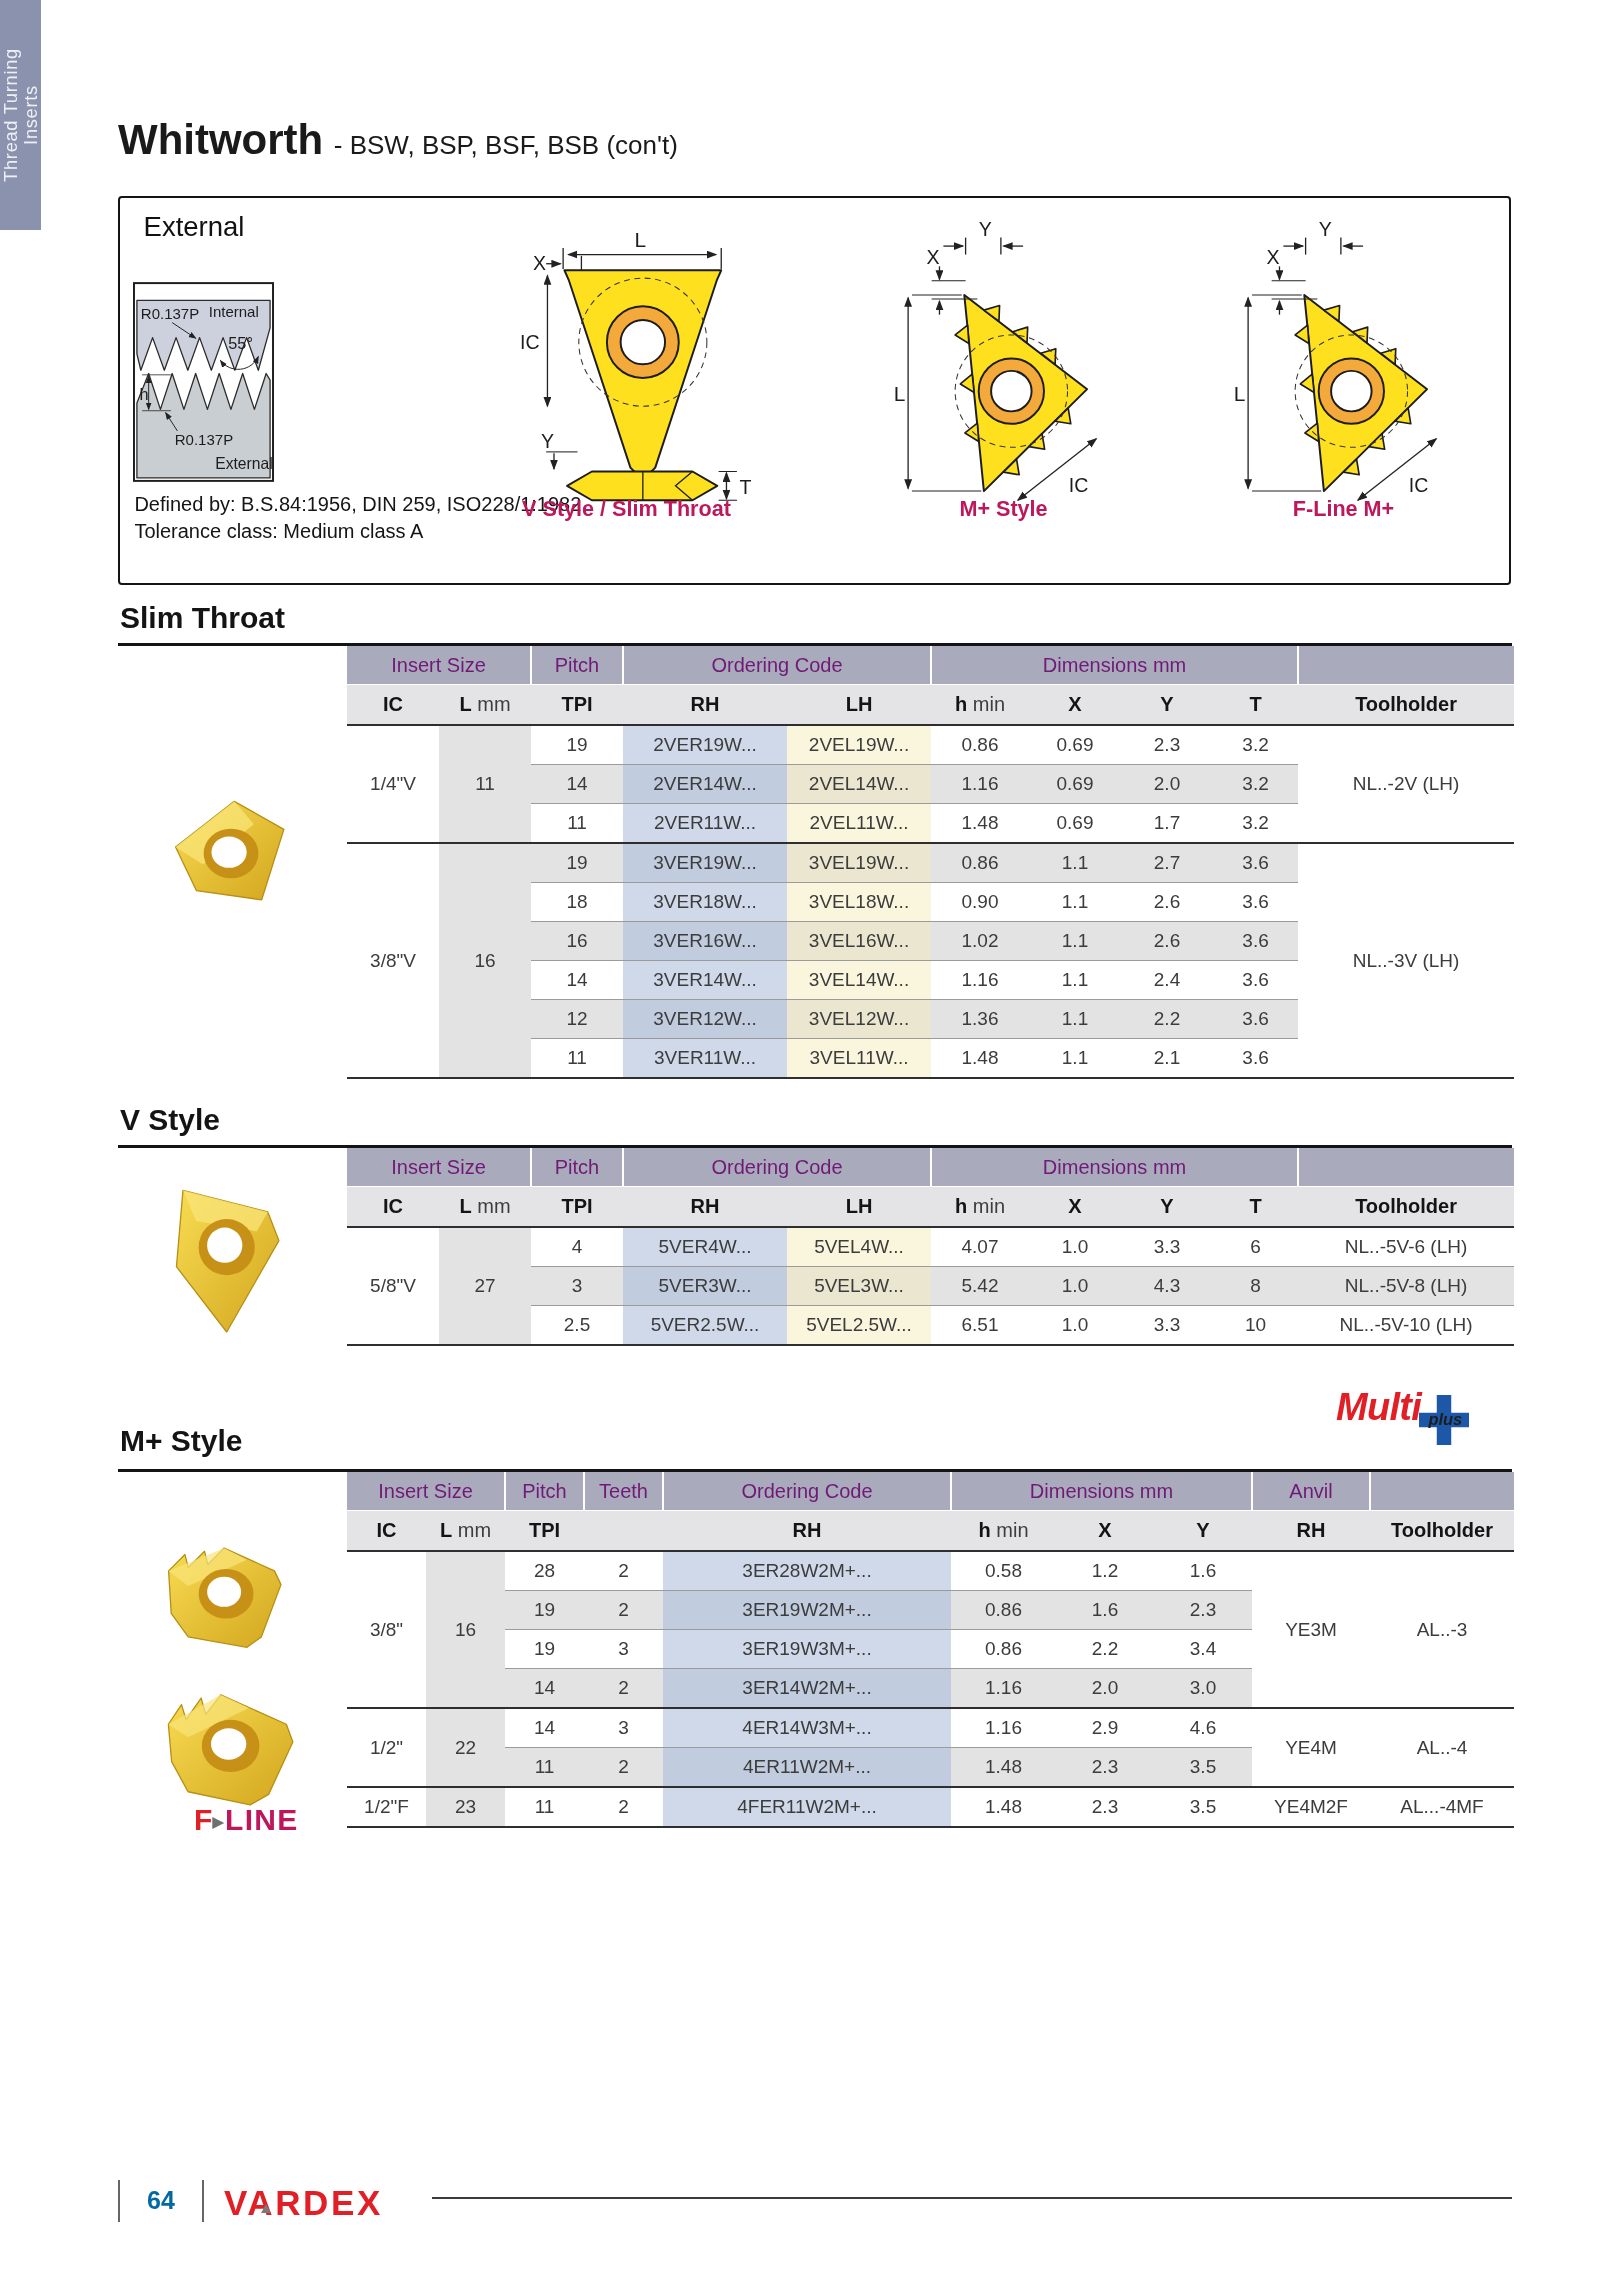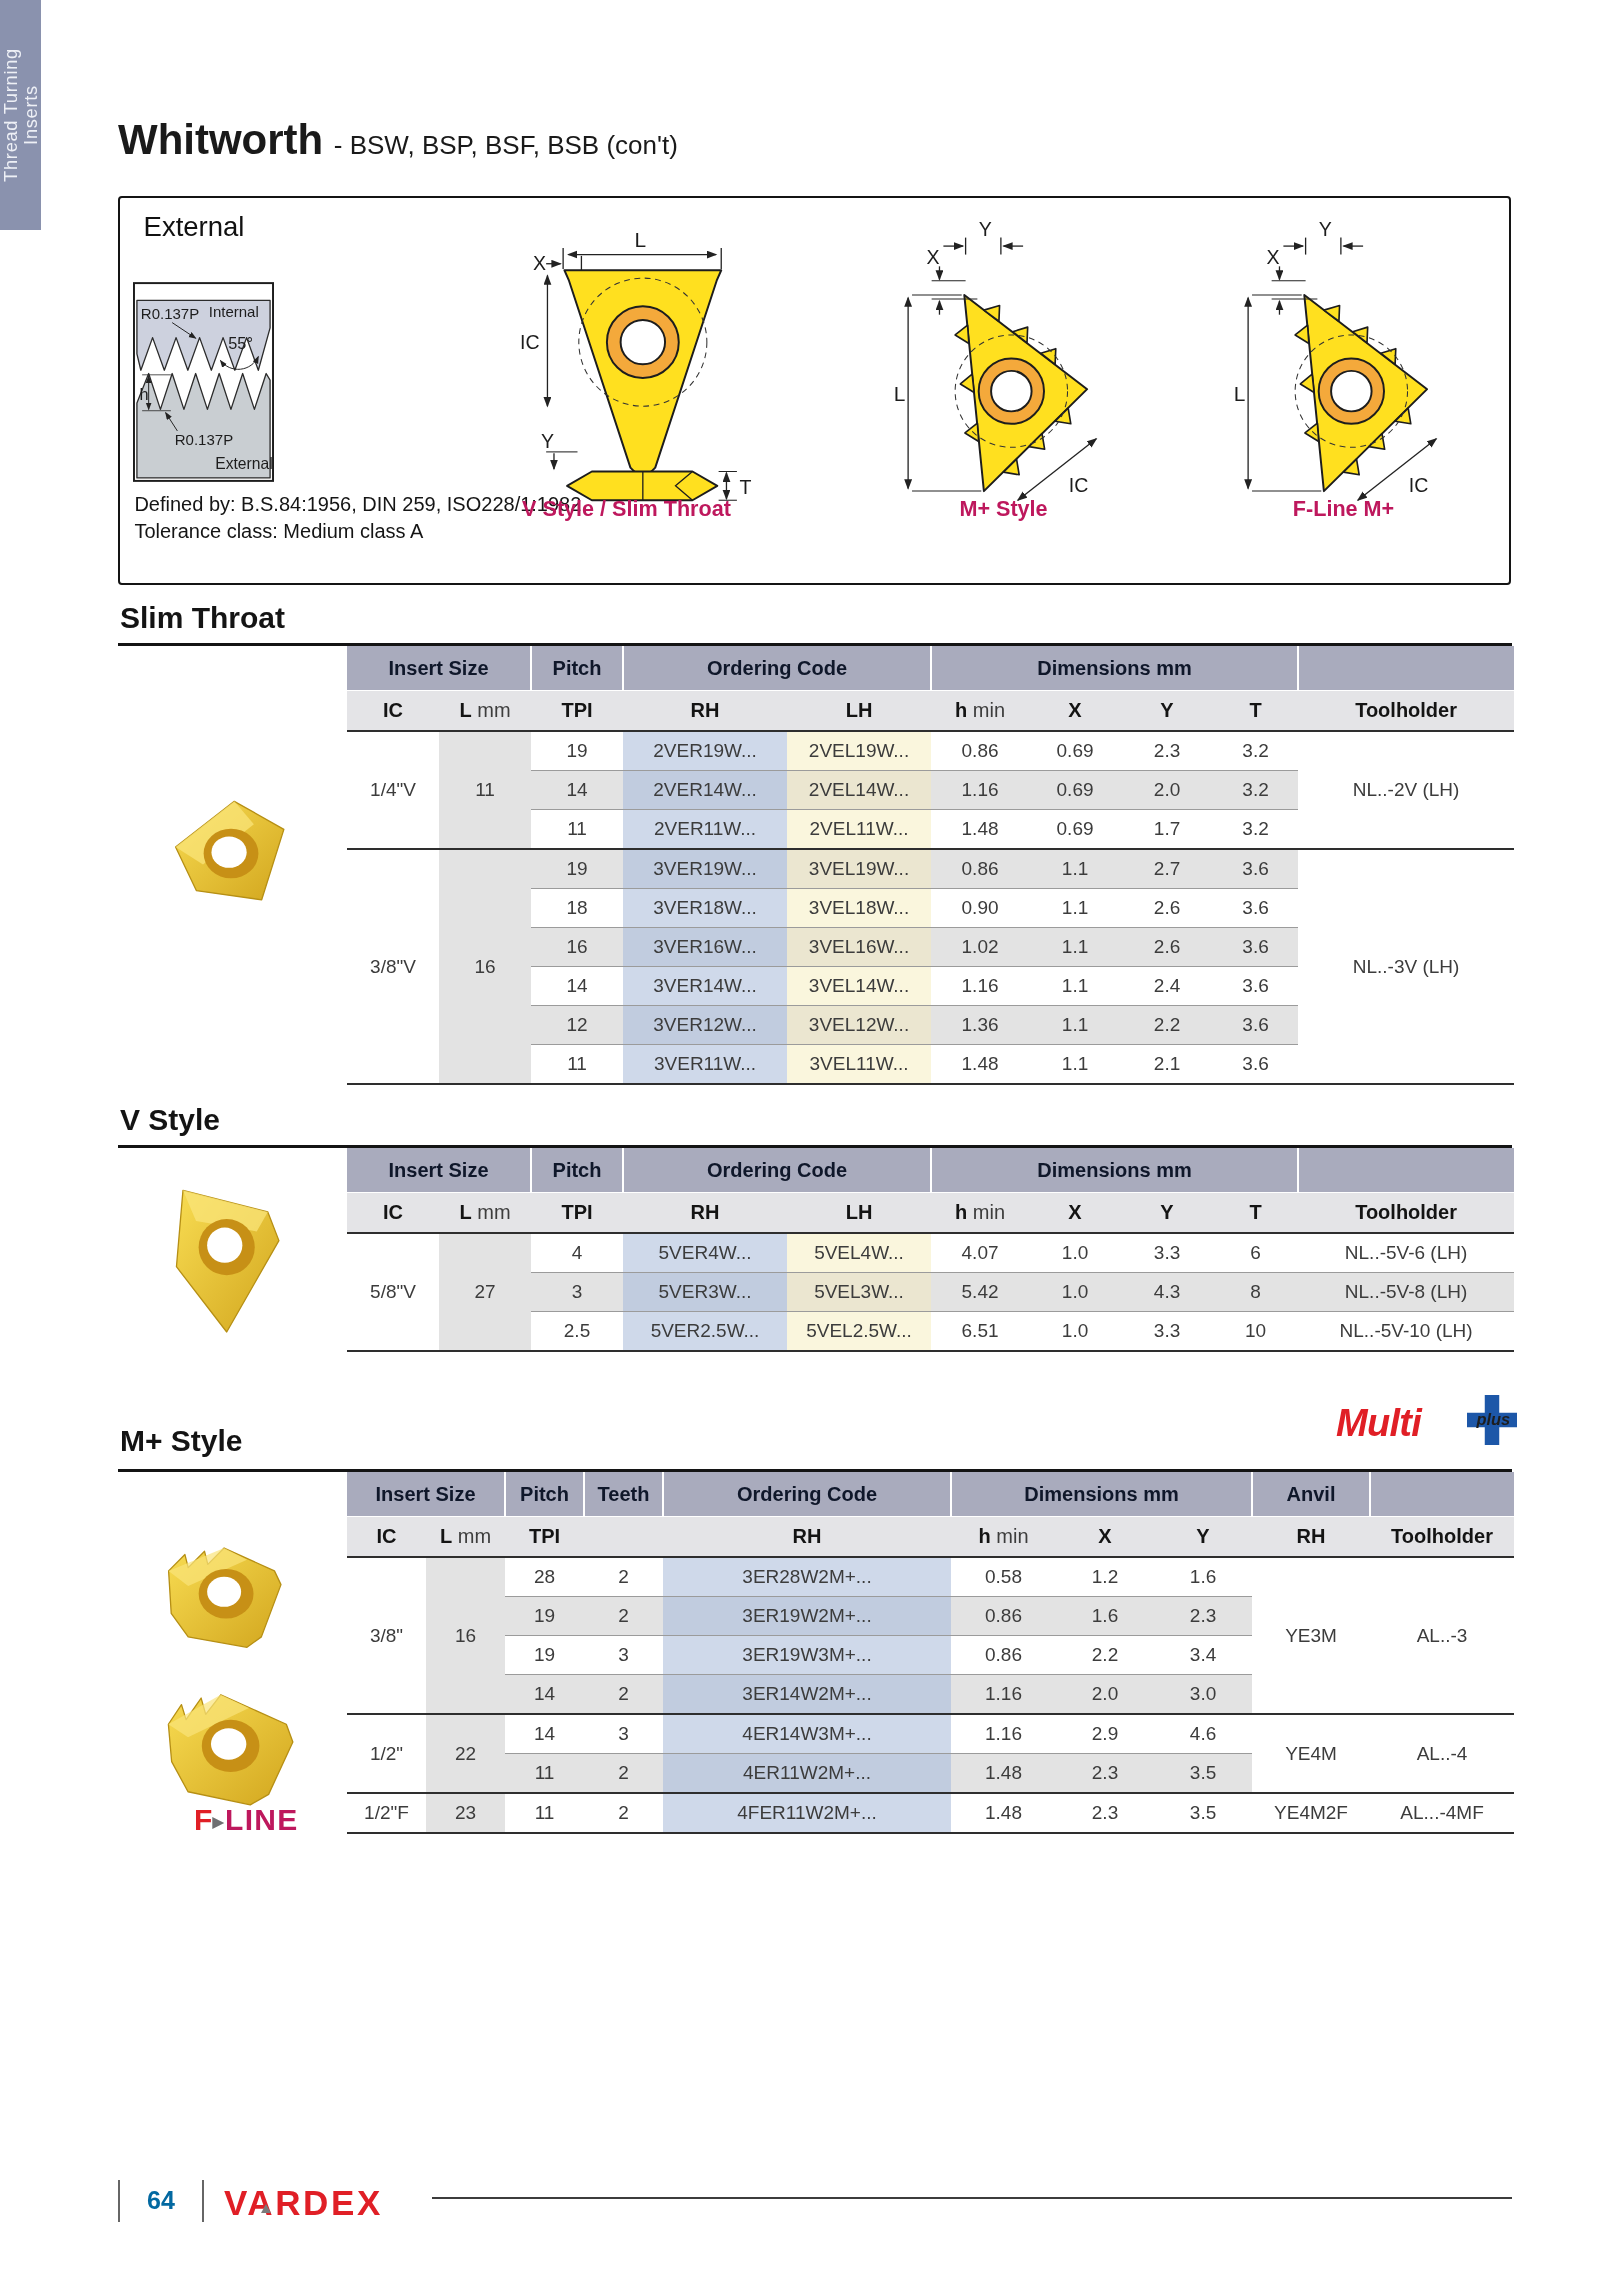--- a/index.html
+++ b/index.html
@@ -23,39 +23,39 @@
   .diag{position:absolute;top:19.6px;}
   .diag-cap{position:absolute;top:298px;font-size:21.6px;font-weight:600;color:#be185d;text-align:center;}
   svg text{font-family:"Liberation Sans",sans-serif;fill:#1d1d1d;}
   
   .sec-title{position:absolute;left:120px;font-size:30px;font-weight:800;color:#141414;white-space:nowrap;}
   .sec-rule{position:absolute;left:118px;width:1394px;height:3.3px;background:#141414;}
   .tbl-wrap{position:absolute;left:347px;}
   
   .ctable{border-collapse:collapse;table-layout:fixed;width:1165px;font-size:19px;color:#3c3c3c;border-bottom:2px solid #2e2e2e;}
   .ctable th,.ctable td{padding:0;text-align:center;vertical-align:middle;font-weight:400;overflow:hidden;}
-  .ghead th{background:#a9abbd;color:#0f172a;font-size:20px;height:44px;font-weight:700;
+  .ghead th{background:#a9abbd;color:#701a75;font-size:20px;height:38px;font-weight:400;
         border-left:2px solid #fff;border-bottom:1.3px solid #fff;}
   .ghead th:first-child{border-left:none;}
   .shead th{background:#e4e4e7;color:#141414;font-size:20px;height:39px;border-bottom:2.6px solid #2e2e2e;}
   .shead b{font-weight:700;}
   .shead .lt{font-weight:400;color:#3d3d3d;}
   .ctable tbody td{height:38px;}
   .ctable tbody tr{border-top:1.3px solid #9b9b9b;}
   .ctable tbody tr:first-child{border-top:none;}
   .ctable tbody tr.gstart{border-top:2px solid #2e2e2e;}
   tr.odd td{background:#e3e3e3;}
   td.c-rh{background:#cfd9ea;}  tr.odd td.c-rh{background:#c1ccdf;margin-top:28px;}
   td.c-lh{background:#faf6dd;}  tr.odd td.c-lh{background:#ebe6d0;}
   .merge-w{background:#fff !important;}
   .merge-g{background:#e3e3e3 !important;}
   
   .photo{position:absolute;}
   
-  #multiplus{position:absolute;left:1336px;top:1386px;display:flex;align-items:flex-end;gap:48px;}
+  #multiplus{position:absolute;left:1336px;top:1386px;display:flex;align-items:flex-start;}
   #multiplus .multi{color:#e01f26;font-size:38px;font-weight:900;font-style:italic;letter-spacing:-0.7px;}
   #multiplus svg{margin-left:-2.6px;margin-top:9.2px;}
   #fline{position:absolute;left:194px;top:1803px;display:flex;align-items:center;}
   #fline .f{color:#e01f26;font-size:30px;font-weight:900;}
   #fline .arr{color:#6f7072;font-size:15.7px;margin:2.6px 0.7px 0 0;}
   #fline .line{color:#be185d;font-size:30px;font-weight:800;letter-spacing:1.3px;}
   
   .vbar{position:absolute;width:2px;height:42px;background:#666;top:2180px;}
   #page-num{position:absolute;left:130px;top:2186px;width:62px;text-align:center;font-size:25px;font-weight:700;color:#0369a1;}
   #vardex{position:absolute;left:224px;top:2183px;font-size:35px;font-weight:900;color:#e01f26;letter-spacing:2.6px;}

